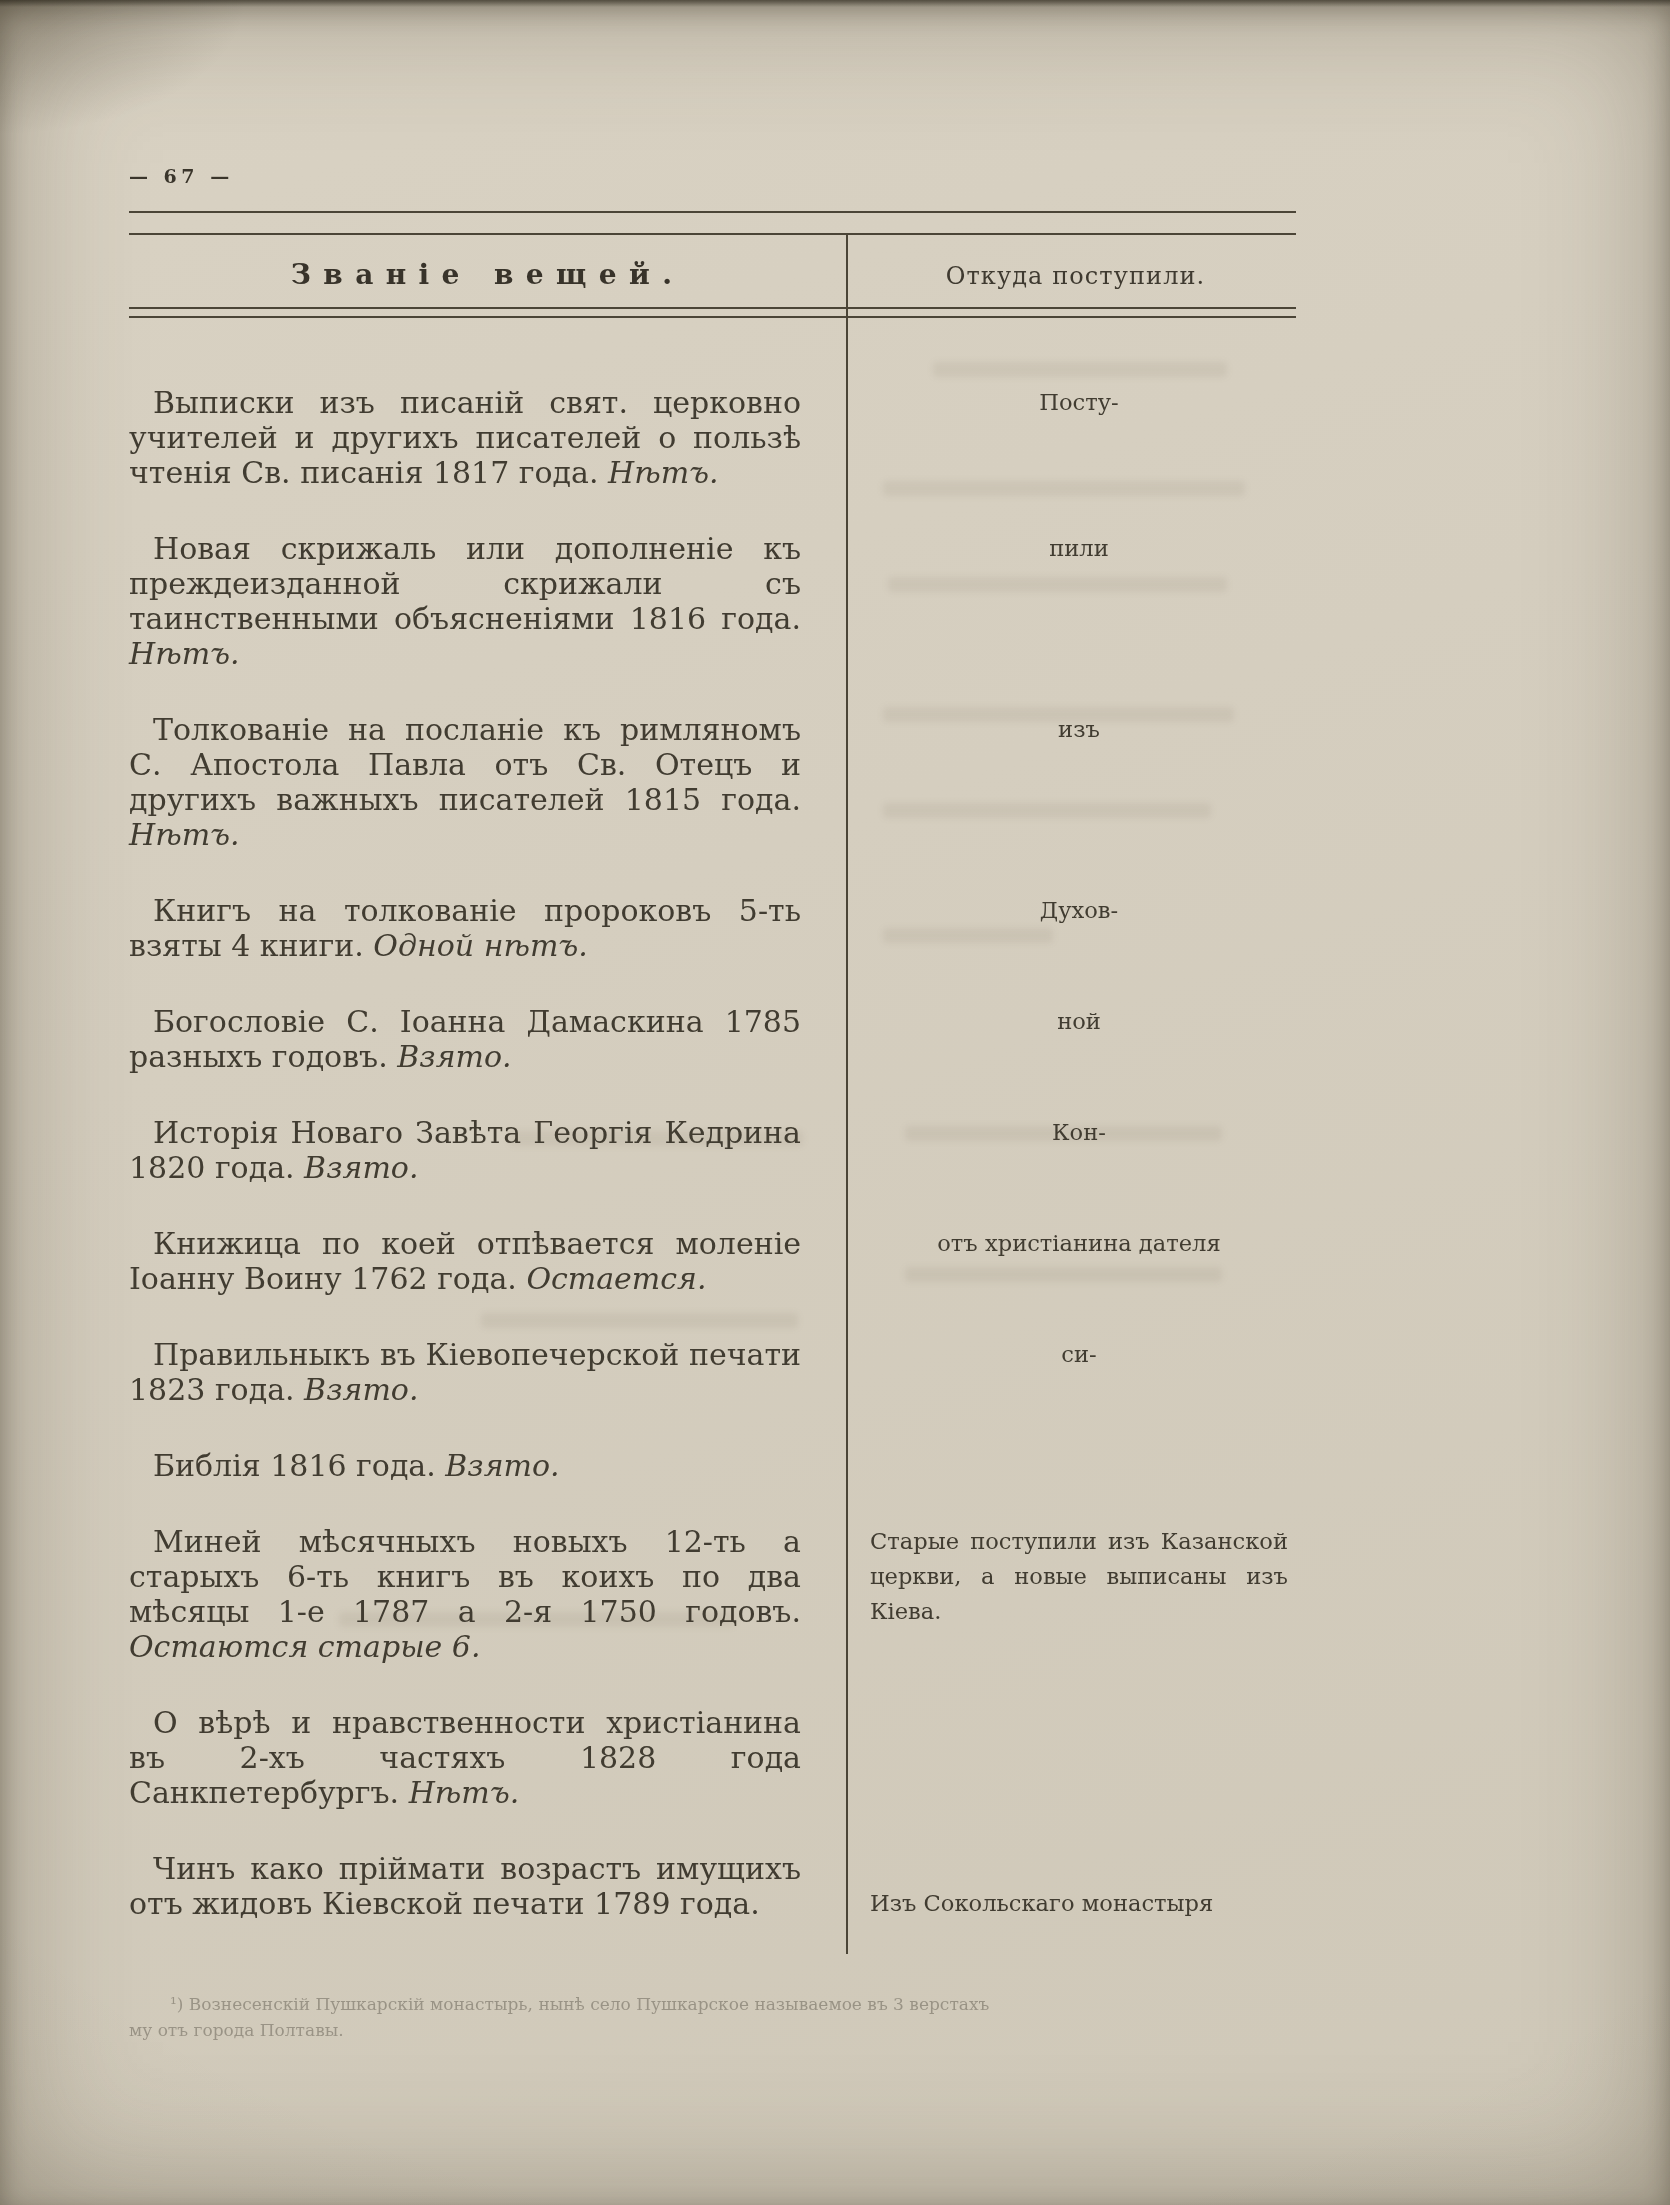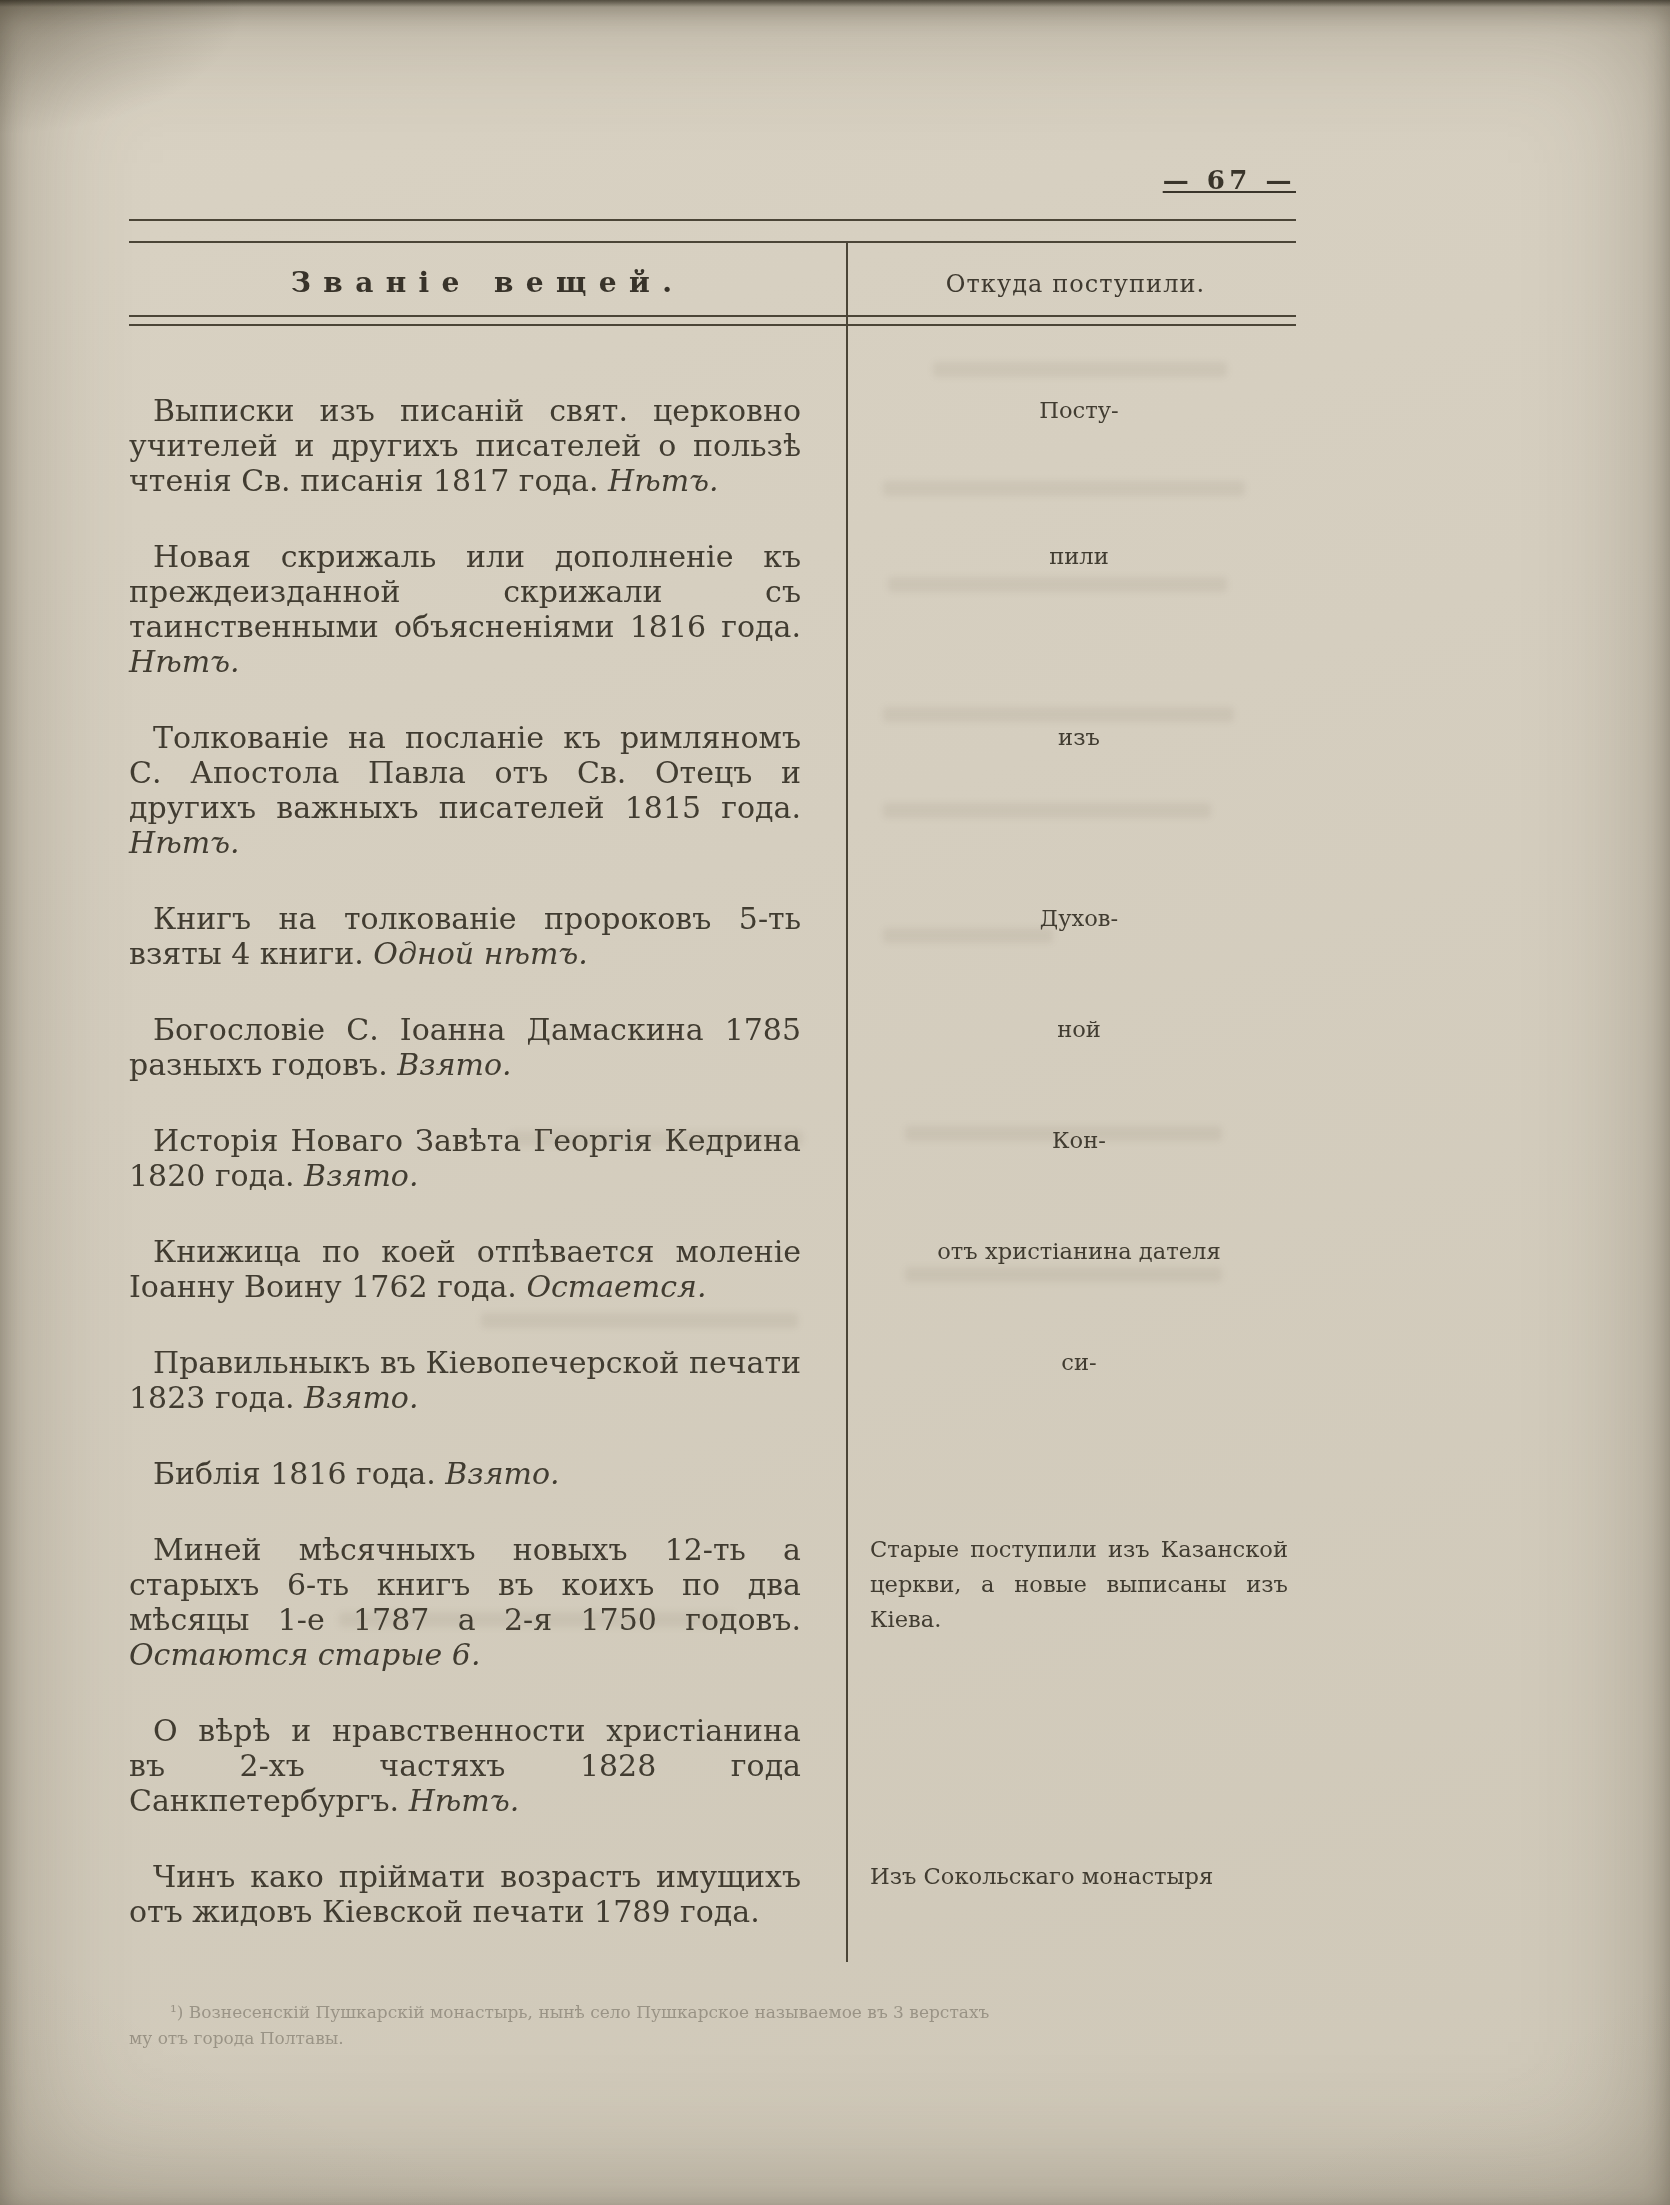--- a/index.html
+++ b/index.html
@@ -16,36 +16,35 @@
       linear-gradient(160deg,#d9d2c3 0%,#d5cebf 40%,#cfc8b8 100%);
     box-shadow: inset 0 0 136px rgba(70,60,40,0.40), inset 0 9px 26px rgba(40,34,22,0.38);
   }
   .edge-top{position:absolute;top:0;left:0;right:0;height:6.8px;
     background:linear-gradient(rgba(30,26,16,0.55),rgba(30,26,16,0));}
   
   .bleed{position:absolute;background:rgba(104,92,64,0.085);filter:blur(3.4px);border-radius:4.5px;}
 
   .print{position:absolute;left:129px;top:165px;width:1167px;color:#3f3a30;}
   .pagenum{
-    text-align:right;font-size:26px;font-weight:bold;letter-spacing:4.5px;
+    text-align:left;font-size:19px;font-weight:bold;letter-spacing:4.5px;
     color:#3a352b;
-    text-decoration:underline;
   }
   .rule{border-top:2.3px solid #4b4537;margin-top:24px;}
 
   .tablewrap{position:relative;margin-top:20.4px;border-top:2.3px solid #4b4537;}
   .vline{position:absolute;top:0;bottom:0;left:717px;width:1.7px;background:#4b4537;}
   .thead{display:flex;align-items:baseline;padding:22.6px 0 16px;}
   .th-left{width:717px;text-align:center;font-size:28px;font-weight:bold;letter-spacing:12.4px;color:#38332a;}
   .th-right{flex:1;text-align:center;font-size:24px;letter-spacing:1.1px;color:#3f3a30;margin-left:9px;}
   .dbl{height:6.8px;border-top:2.3px solid #4b4537;border-bottom:2.3px solid #4b4537;}
 
   .tbody{padding:67px 0 33px;}
   .trow{display:flex;align-items:flex-start;margin-bottom:41px;}
-  .trow:last-child{margin-bottom:0;}
+  .trow:last-child{margin-bottom:0;align-items:flex-end;}
   .td-left{
     width:717px;box-sizing:border-box;padding-right:45px;
     font-size:30px;line-height:35px;text-align:justify;text-indent:24px;
     color:#413c31;
   }
   .note{font-style:italic;}
   .td-right{
     flex:1;box-sizing:border-box;padding:0 8px 0 24px;
     font-size:22.6px;line-height:35px;text-align:center;color:#413c31;
   }

